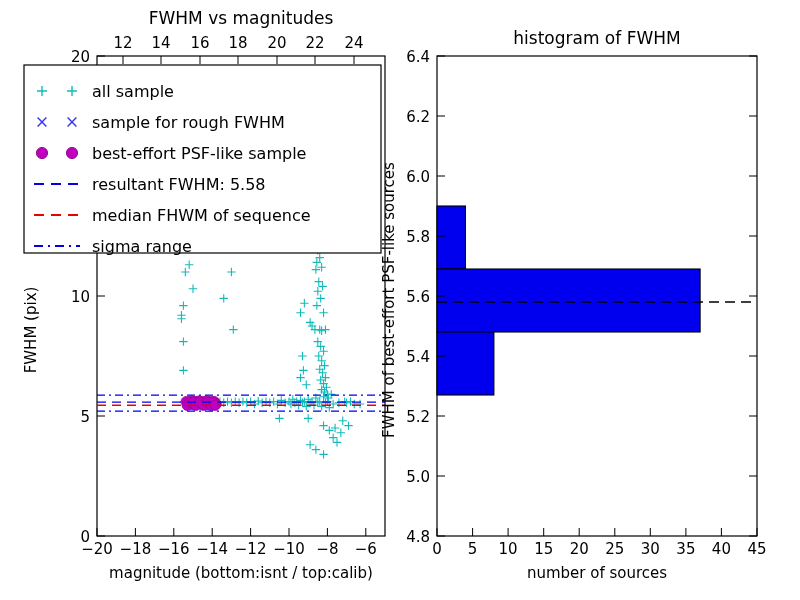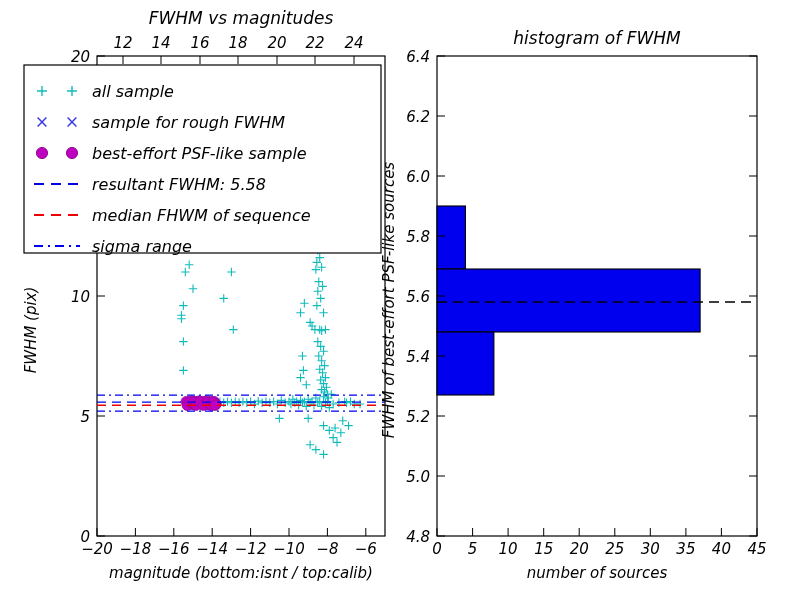--- a/index.html
+++ b/index.html
@@ -12,21 +12,20 @@
     height: 600px;
     font-family: "DejaVu Sans", sans-serif;
     overflow: hidden;
     position: relative;
   }
   #root {
     position: absolute;
     left: 0; top: 0;
     width: 800px;
     height: 600px;
-    font-style: italic;
   }
   svg.figure {
     position: absolute;
     left: 0; top: 0;
     width: 800px;
     height: 600px;
     display: block;
   }
   .tick {
     stroke: #000000;

